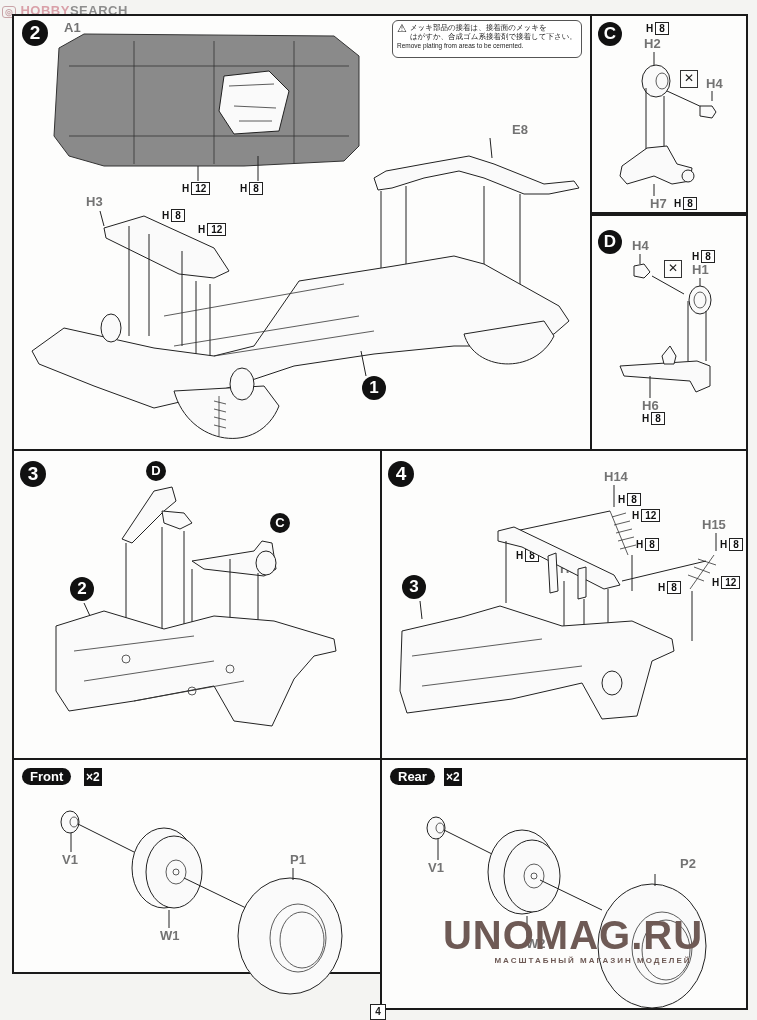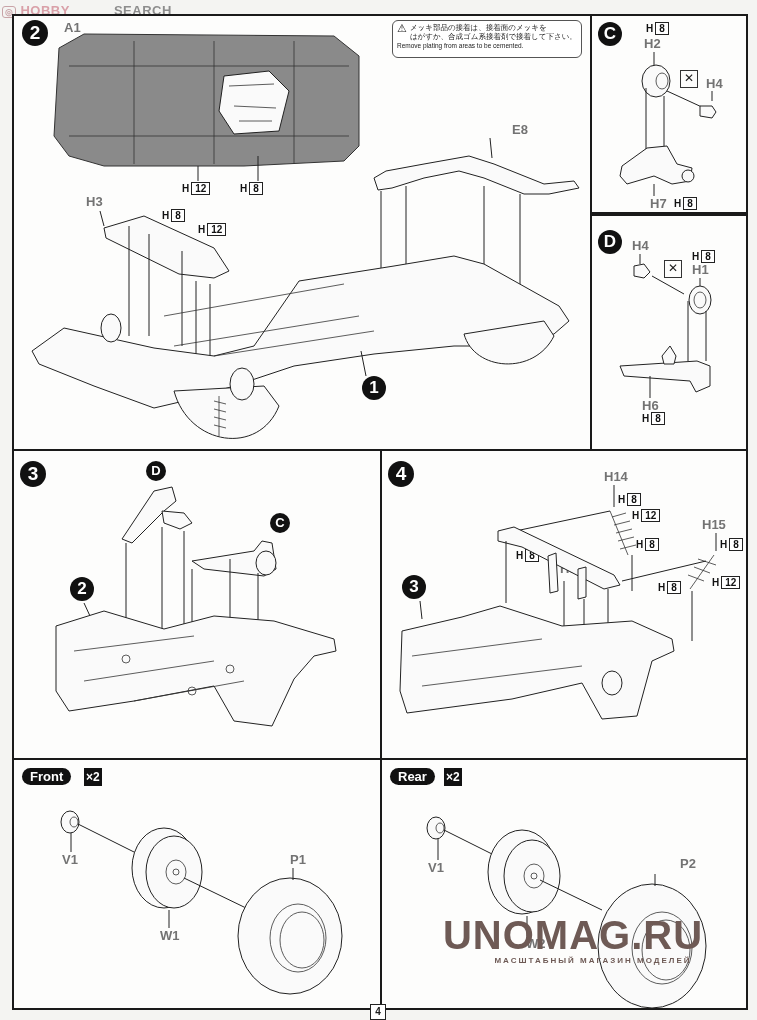--- a/index.html
+++ b/index.html
@@ -18,21 +18,21 @@
   .dark{fill:#8a8a8a;stroke:#333;stroke-width:1;}
   .arrow{stroke:#222;stroke-width:1;}
   .tag{position:absolute;background:#111;color:#fff;font-weight:bold;font-size:13px;border-radius:10px;padding:1px 8px;}
   .x2{position:absolute;background:#111;color:#fff;font-weight:bold;font-size:12px;padding:0 2px;height:18px;line-height:18px;}
 </style>
 </head>
 <body>
 
 <div class="abs" style="left:2px;top:3px;font-size:13px;font-weight:bold;letter-spacing:0.5px;">
   <span style="color:#c9a4a8;border:1px solid #c9a4a8;border-radius:3px;font-size:9px;padding:0 2px;">◎</span>
-  <span style="color:#d9a0a8;">HOBBY</span><span style="color:#8d8d8d;margin-left:44px;">SEARCH</span>
+  <span style="color:#d9a0a8;">HOBBY</span><span style="color:#8d8d8d;">SEARCH</span>
 </div>
 
 <div class="panel" style="left:12px;top:14px;width:580px;height:437px;">
   <div class="step" style="left:8px;top:4px;">2</div>
   <div class="lbl-lg" style="left:50px;top:4px;">A1</div>
 
   <div class="abs" style="left:378px;top:4px;width:190px;height:38px;border:1px solid #555;border-radius:6px;background:#fff;padding:2px 4px;box-sizing:border-box;">
     <div style="display:flex;gap:3px;align-items:flex-start;">
       <span style="font-size:11px;line-height:11px;">⚠</span>
       <div>
@@ -233,21 +233,21 @@
     <line class="arrow" x1="226" y1="138" x2="226" y2="210"></line>
     <line class="ln" x1="250" y1="104" x2="250" y2="140"></line>
     <line class="ln" x1="310" y1="140" x2="310" y2="190"></line>
     <line class="ln" x1="38" y1="150" x2="40" y2="168"></line>
     <path class="part" d="M20,180 L80,166 L118,155 L180,175 L250,170 L290,188 L292,200 L270,210 L255,265 L220,268 L200,232 L130,248 L25,262 L18,240 Z"></path>
     <path class="thin" d="M30,205 L160,188 M40,235 L200,215"></path>
     <ellipse class="part" cx="230" cy="232" rx="10" ry="12"></ellipse>
   </svg>
 </div>
 
-<div class="panel" style="left:12px;top:758px;width:370px;height:252px;">
+<div class="panel" style="left:12px;top:758px;width:370px;height:216px;">
   <div class="tag" style="left:8px;top:8px;">Front</div>
   <div class="x2" style="left:70px;top:8px;">×2</div>
   <div class="lbl-lg" style="left:48px;top:92px;">V1</div>
   <div class="lbl-lg" style="left:146px;top:168px;">W1</div>
   <div class="lbl-lg" style="left:276px;top:92px;">P1</div>
   <svg width="370" height="252" style="left:0;top:0;">
     <ellipse class="part" cx="56" cy="62" rx="9" ry="11"></ellipse>
     <ellipse class="thin" cx="60" cy="62" rx="4" ry="5"></ellipse>
     <line class="ln" x1="57" y1="73" x2="57" y2="92"></line>
     <line class="arrow" x1="64" y1="64" x2="132" y2="98"></line>

